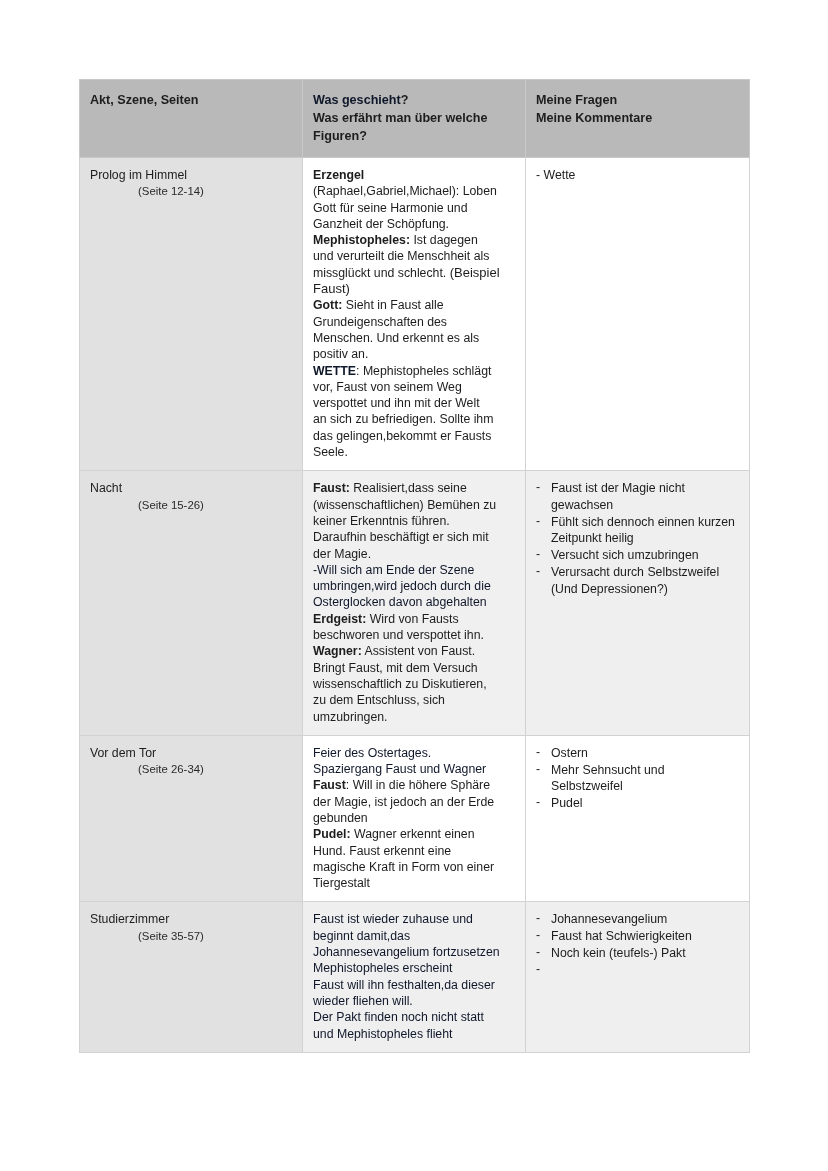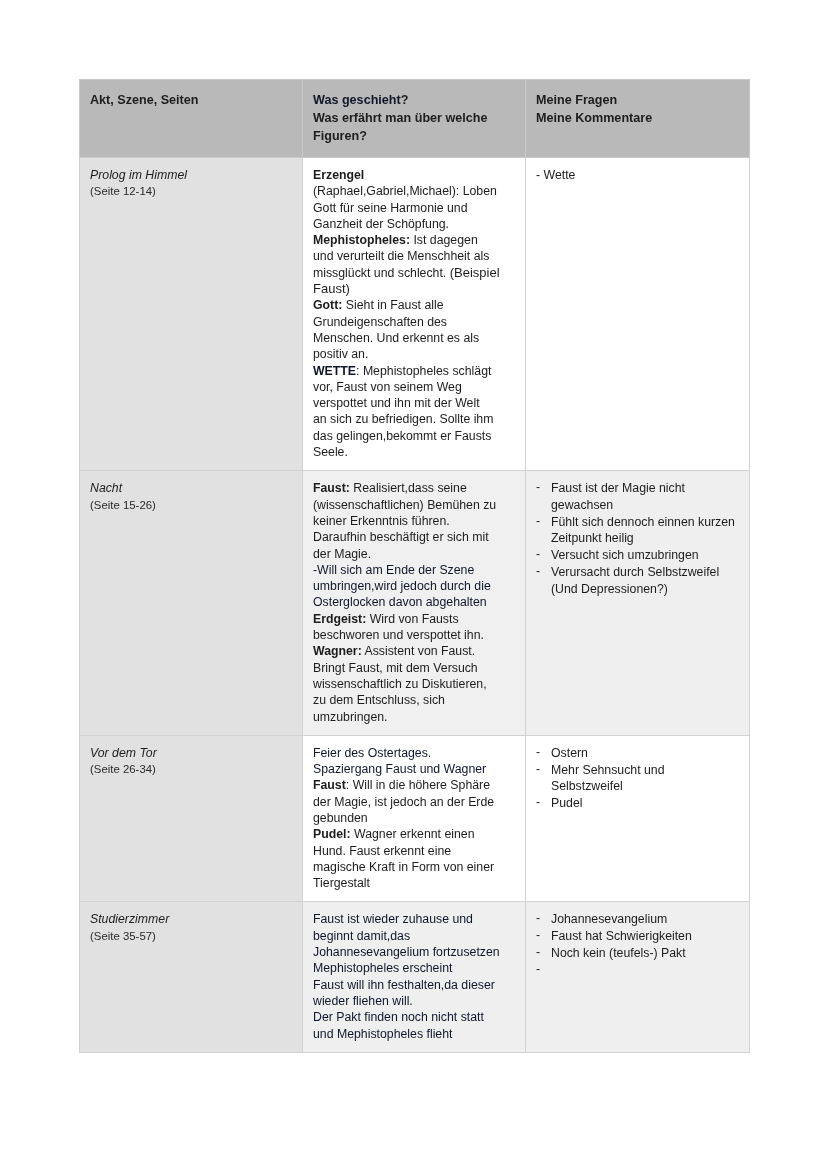--- a/index.html
+++ b/index.html
@@ -55,22 +55,22 @@
     border-color: #c9c9c9;
   }
   thead th.h-left { border-left-color: #d2d2d2; }
 
   
   td.bg-gray   { background: #e1e1e1; }
   td.bg-white  { background: #ffffff; }
   td.bg-faint  { background: #efefef; }
   td.bg-soft   { background: #f0f0f0; }
 
-  .scene-title { display: block; font-style: italic; }
-  .scene-pages { display: block; font-size: 11.4px; color: #2a2a2a; }
+  .scene-title { display: block; }
+  .scene-pages { display: block; font-size: 11.4px; color: #2a2a2a; margin-left: 48px; }
 
   .ln { display: block; }
   .b  { font-weight: bold; }
   .red { color: #0f172a; }
   .sm { font-size: 13px; }
 
   
   ul.dash {
     list-style: none;
     margin: 0;

